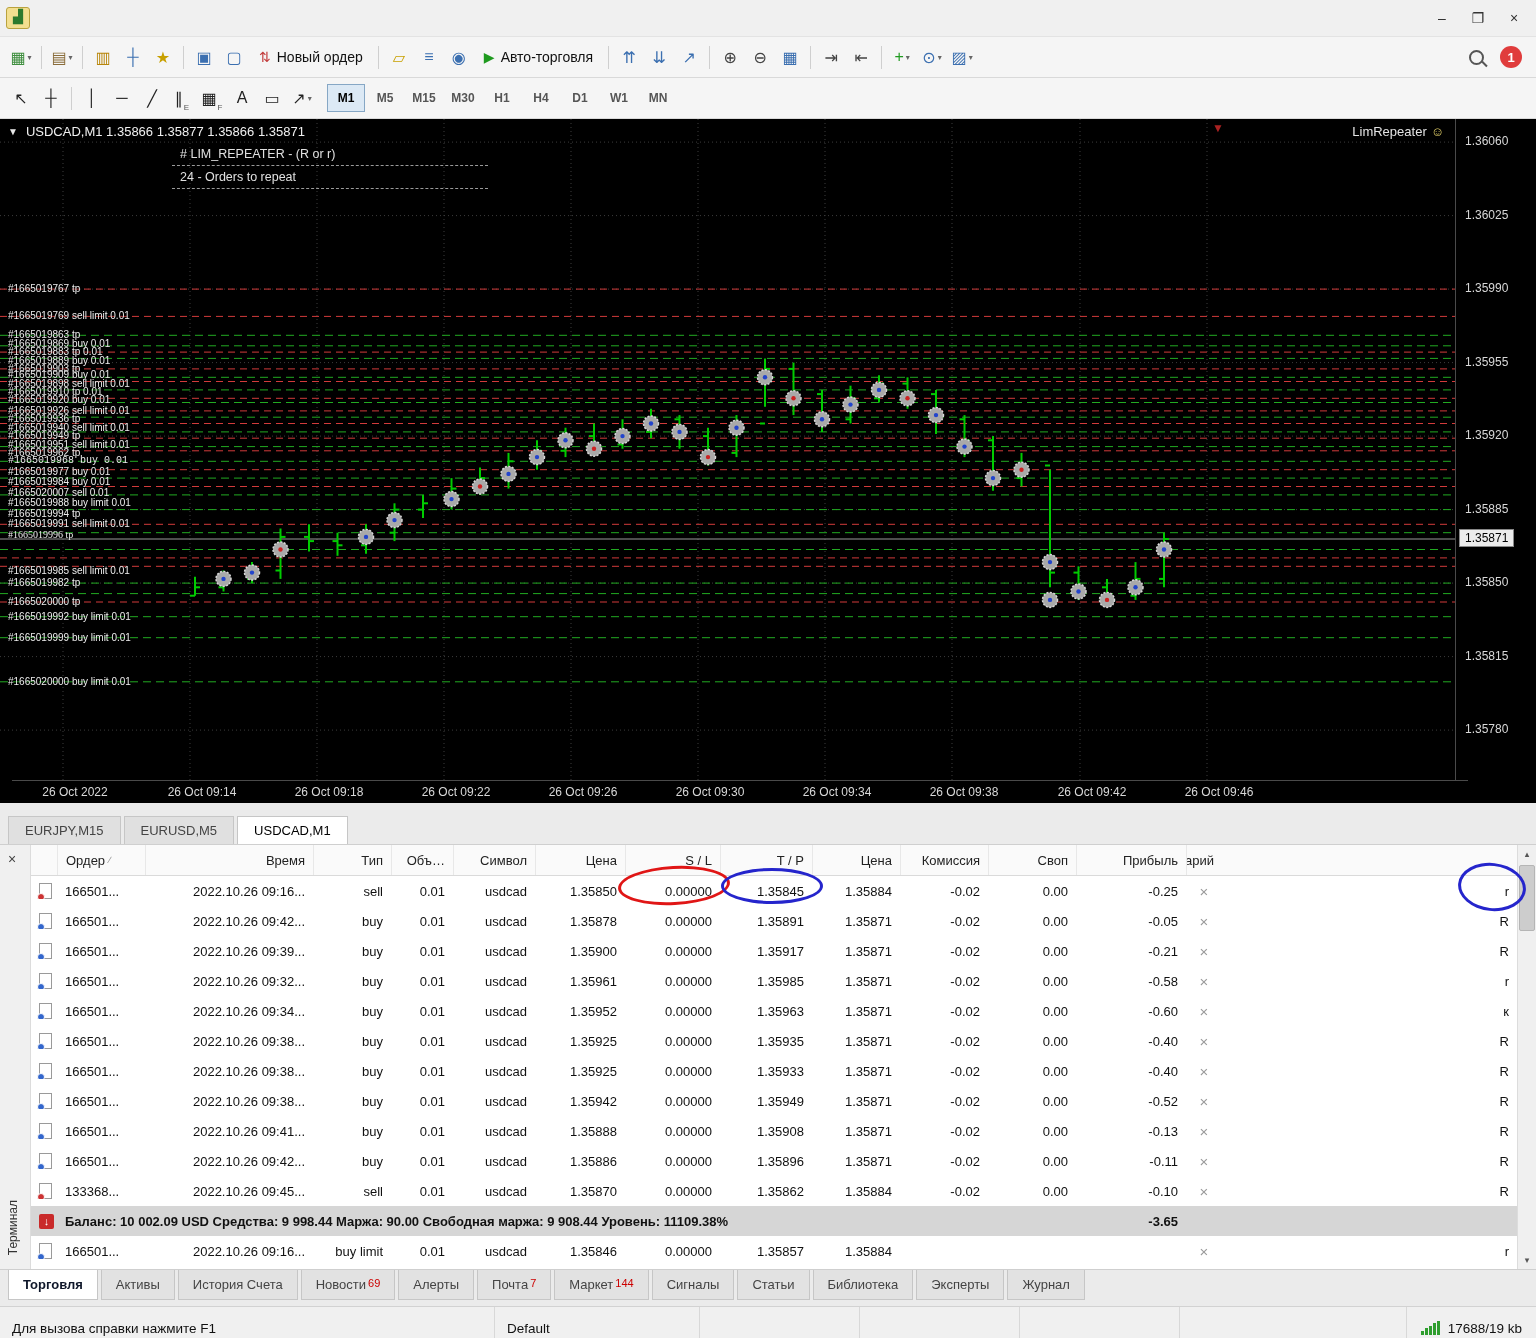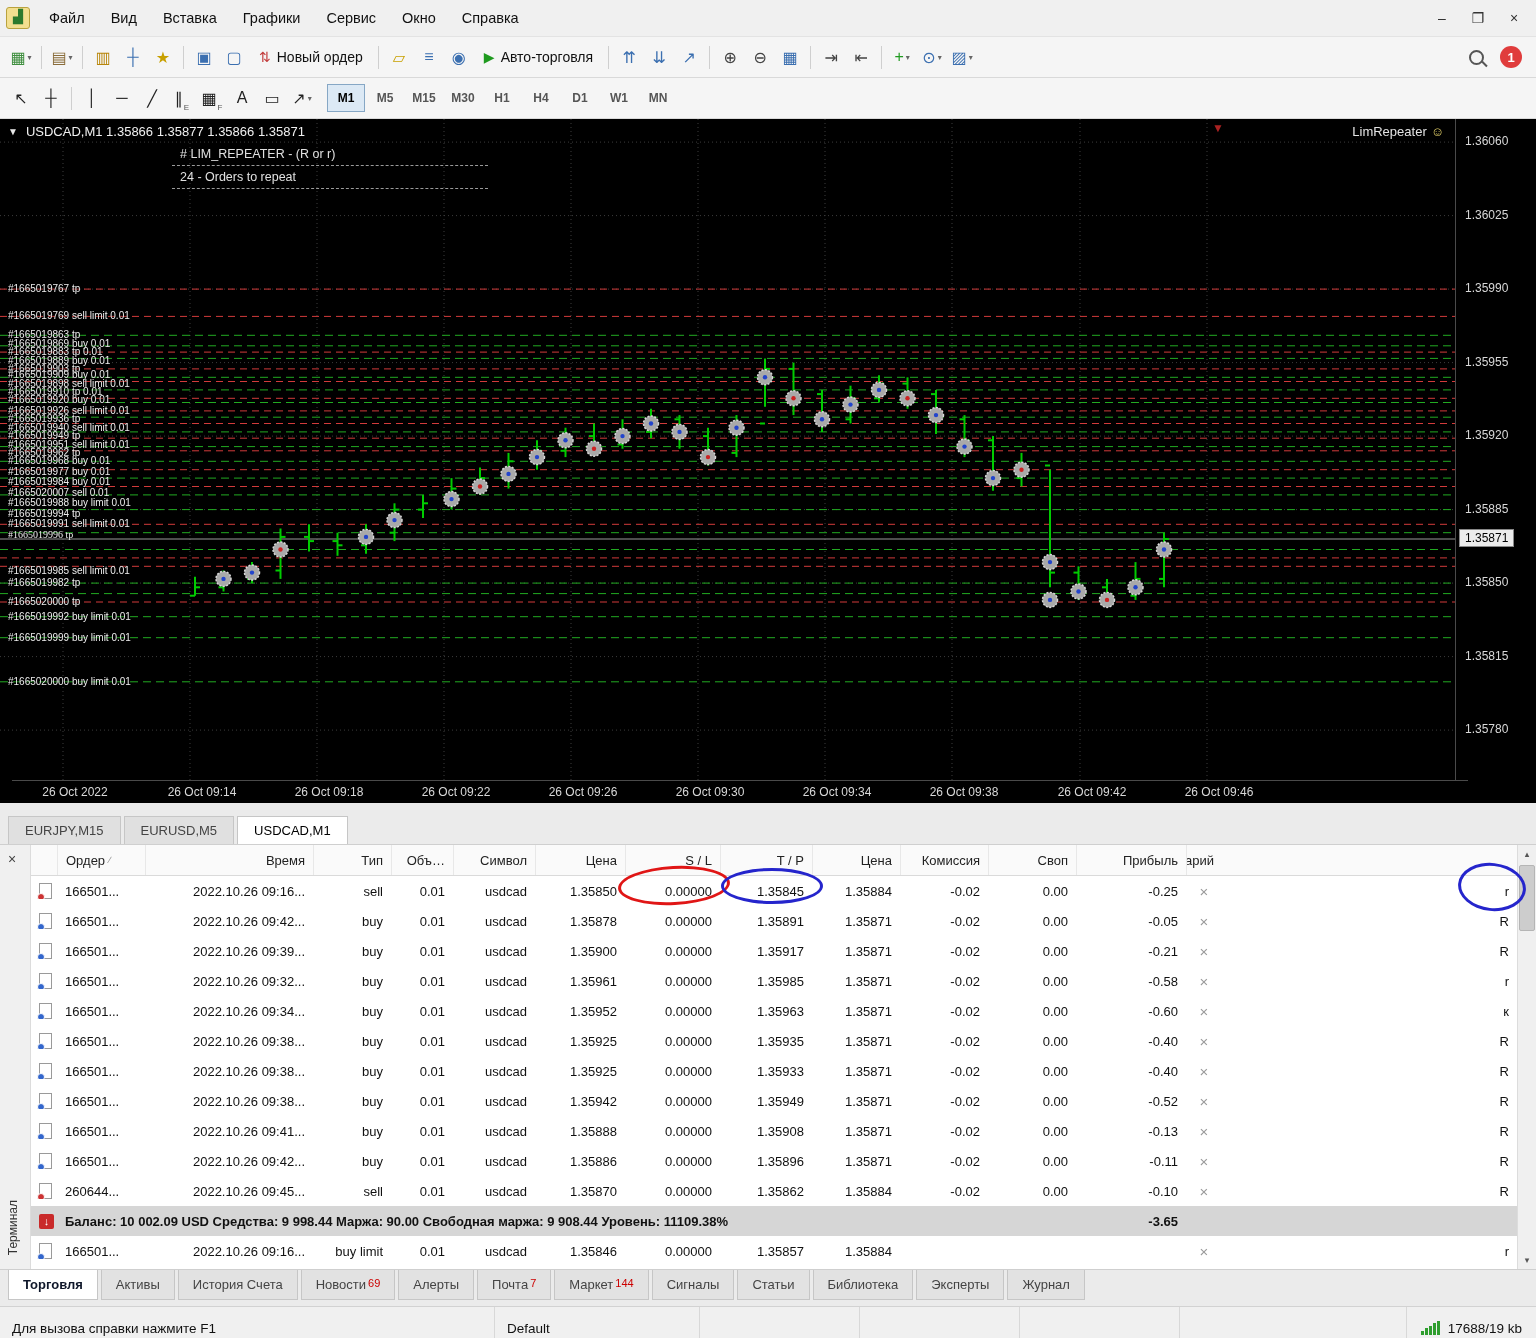--- a/index.html
+++ b/index.html
@@ -96,29 +96,20 @@
   #ell-tp{left:721px;top:868px;width:96px;height:30px;border:3px solid #2525cc;}
   #ell-comment{left:1458px;top:863px;width:62px;height:42px;border:3px solid #2525cc;transform:rotate(6deg);}
 </style>
 </head>
 <body>
 
 <div class="app">
 
   <div class="menubar">
     <div class="app-icon">▟</div>
-    <div id="menu-items" style="display:flex;">
-        <div class="menu-item">Файл</div>
-        <div class="menu-item">Вид</div>
-        <div class="menu-item">Вставка</div>
-        <div class="menu-item">Графики</div>
-        <div class="menu-item">Сервис</div>
-        <div class="menu-item">Окно</div>
-        <div class="menu-item">Справка</div>
-      </div>
     <div class="win-controls" id="win-controls">
         <div class="win-btn">–</div>
         <div class="win-btn">❐</div>
         <div class="win-btn">×</div>
       </div>
   </div>
 
   <div class="toolbar">
     <div id="toolbar1" style="display:flex;align-items:center;">
         <div class="tbi">
@@ -513,21 +504,21 @@
         <div class="order-label" style="left: 8px; top: 251.2px;">#1665019909 buy 0.01</div>
         <div class="order-label" style="left: 8px; top: 259.6px;">#1665019898 sell limit 0.01</div>
         <div class="order-label" style="left: 8px; top: 268px;">#1665019910 tp 0.01</div>
         <div class="order-label" style="left: 8px; top: 276.4px;">#1665019920 buy 0.01</div>
         <div class="order-label" style="left: 8px; top: 286.9px;">#1665019926 sell limit 0.01</div>
         <div class="order-label" style="left: 8px; top: 295.3px;">#1665019936 tp</div>
         <div class="order-label" style="left: 8px; top: 303.7px;">#1665019940 sell limit 0.01</div>
         <div class="order-label" style="left: 8px; top: 312.1px;">#1665019949 tp</div>
         <div class="order-label" style="left: 8px; top: 320.5px;">#1665019951 sell limit 0.01</div>
         <div class="order-label" style="left: 8px; top: 328.9px;">#1665019962 tp</div>
-        <div class="order-label" style="left: 8px; top: 337.3px;">#1665019968 buy 0.01</div>
+        <div class="order-label" style="left: 8px; top: 337.3px; font-family: Liberation Mono, monospace;">#1665019968 buy 0.01</div>
         <div class="order-label" style="left: 8px; top: 347.8px;">#1665019977 buy 0.01</div>
         <div class="order-label" style="left: 8px; top: 358.3px;">#1665019984 buy 0.01</div>
         <div class="order-label" style="left: 8px; top: 368.8px;">#1665020007 sell 0.01</div>
         <div class="order-label" style="left: 8px; top: 379.3px;">#1665019988 buy limit 0.01</div>
         <div class="order-label" style="left: 8px; top: 389.8px;">#1665019994 tp</div>
         <div class="order-label" style="left: 8px; top: 400.3px;">#1665019991 sell limit 0.01</div>
         <div class="order-label" style="left: 8px; top: 410.8px; font-family: Liberation Serif, serif;">#1665019996 tp</div>
         <div class="order-label" style="left: 8px; top: 446.5px;">#1665019985 sell limit 0.01</div>
         <div class="order-label" style="left: 8px; top: 459.1px;">#1665019982 tp</div>
         <div class="order-label" style="left: 8px; top: 478px;">#1665020000 tp</div>
@@ -803,21 +794,21 @@
           <div class="cr">-0.02</div>
           <div class="cr">0.00</div>
           <div class="cr">-0.11</div>
           <div class="x-icon">×</div>
           <div class="cr">R</div>
         </div>
         <div class="trow">
           <div>
             <div class="doc s"></div>
           </div>
-          <div class="cl">260644...</div>
+          <div class="cl">133368...</div>
           <div class="cr">2022.10.26 09:45...</div>
           <div class="cr">sell</div>
           <div class="cr">0.01</div>
           <div class="cr">usdcad</div>
           <div class="cr">1.35870</div>
           <div class="cr">0.00000</div>
           <div class="cr">1.35862</div>
           <div class="cr">1.35884</div>
           <div class="cr">-0.02</div>
           <div class="cr">0.00</div>

